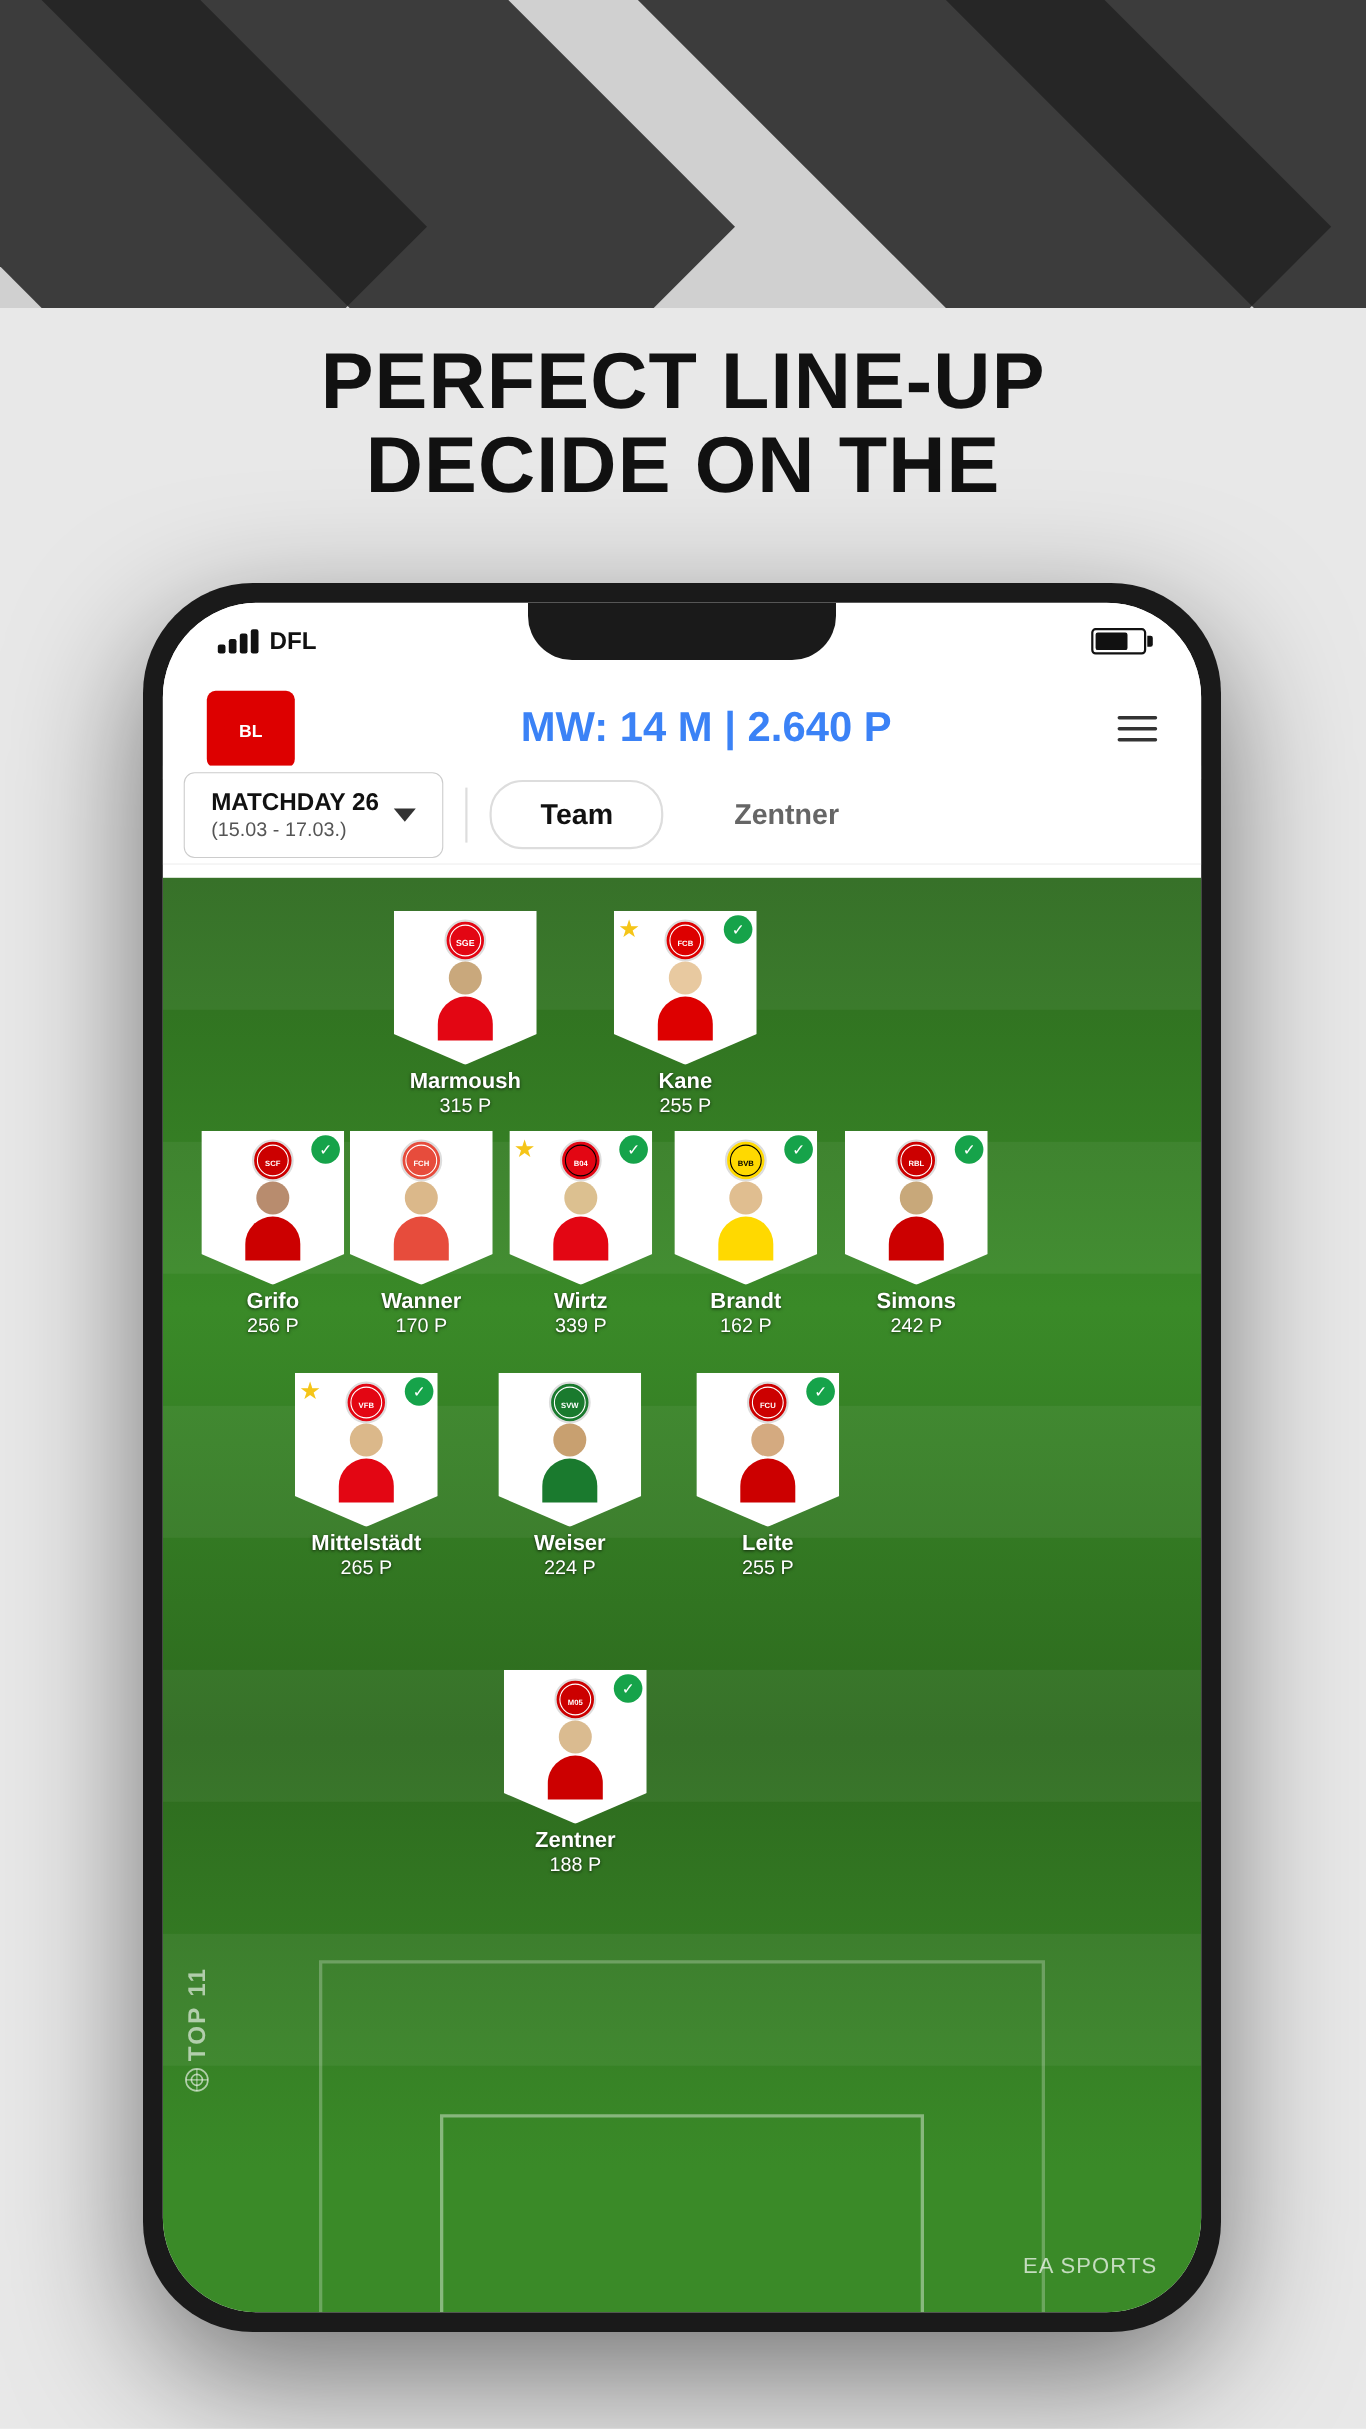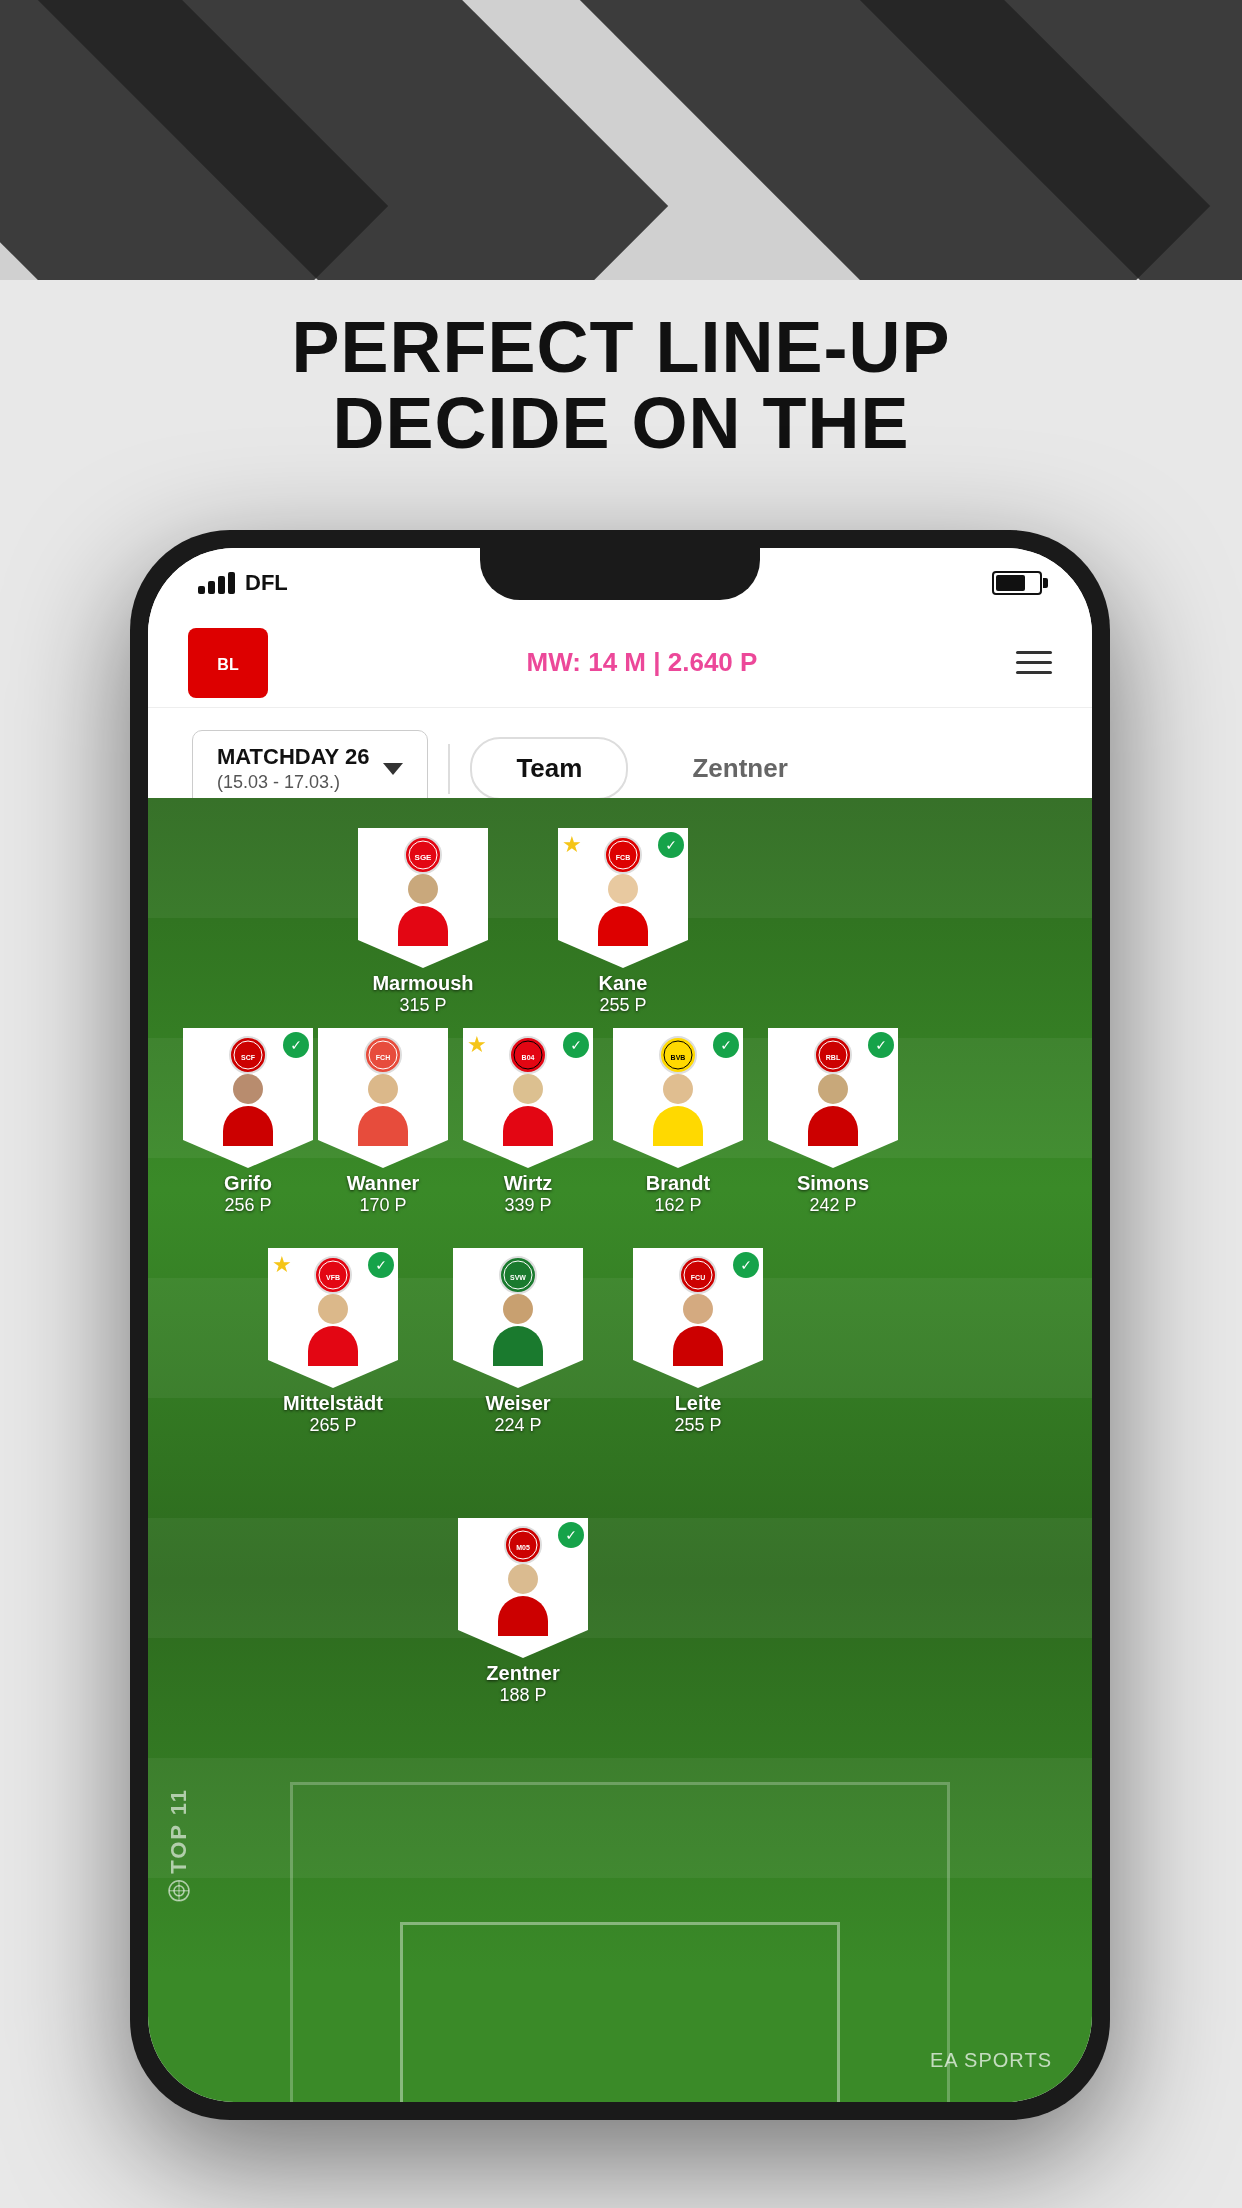--- a/index.html
+++ b/index.html
@@ -171,49 +171,49 @@
       border-radius: 8px;
       display: flex;
       align-items: center;
       justify-content: center;
       color: #fff;
       font-size: 36px;
       font-weight: 900;
     }
 
     .header-title {
-      font-size: 26px;
+      font-size: 38px;
       font-weight: 700;
-      color: #ec4899;
+      color: #3b82f6;
     }
 
     .hamburger {
       display: flex;
       flex-direction: column;
       gap: 7px;
       cursor: pointer;
     }
 
     .ham-line {
       width: 36px;
       height: 3px;
       background: #333;
       border-radius: 2px;
     }
 
     
     .tab-row {
       position: absolute;
-      top: 176px;
+      top: 148px;
       left: 0; right: 0;
       height: 90px;
       background: #fff;
       display: flex;
       align-items: center;
-      padding: 12px 44px;
+      padding: 12px 19px;
       gap: 20px;
       border-bottom: 1px solid #eee;
     }
 
     .matchday-selector {
       display: flex;
       align-items: center;
       gap: 14px;
       padding: 12px 24px;
       border: 1px solid #ccc;

